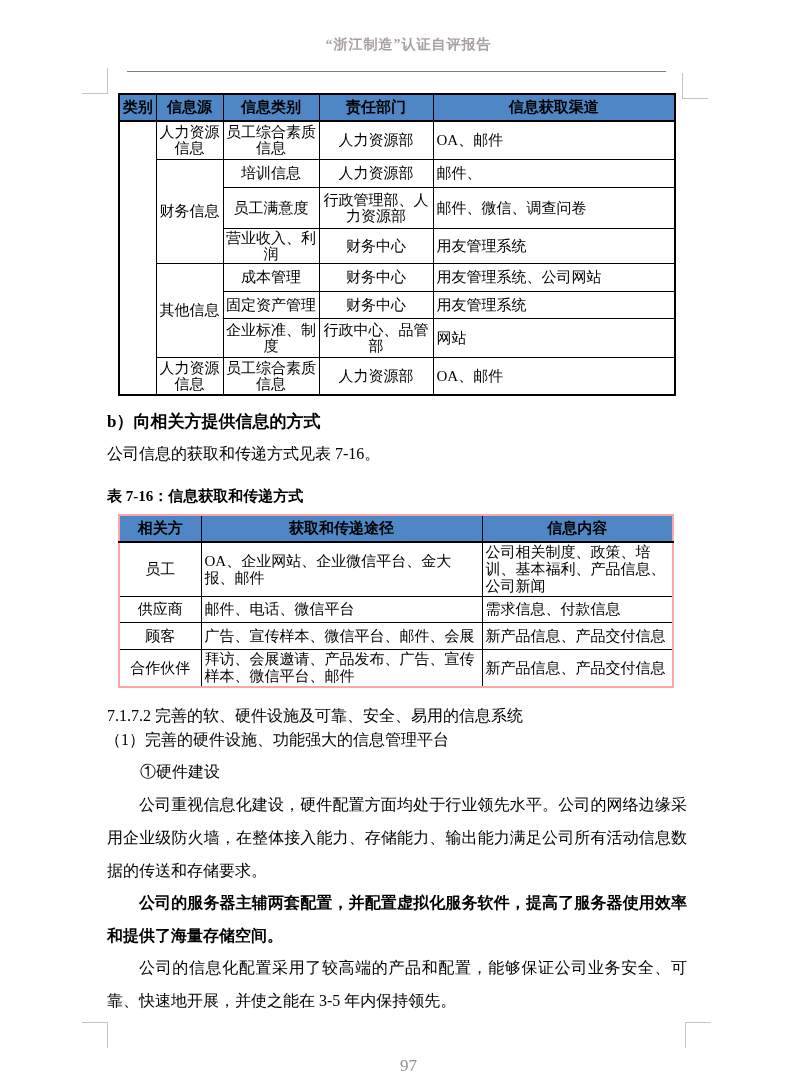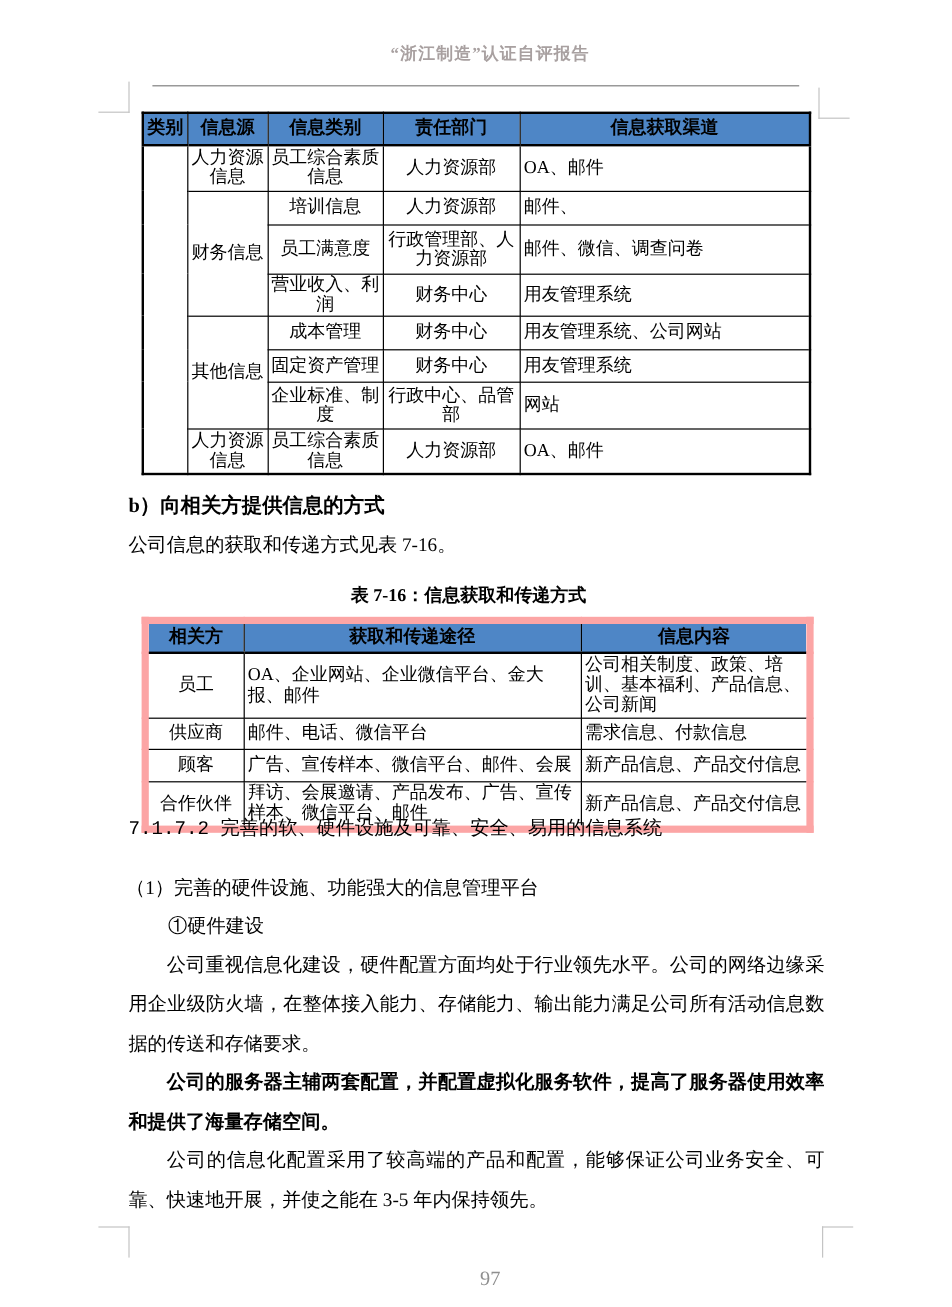--- a/index.html
+++ b/index.html
@@ -27,36 +27,36 @@
     background:var(--edge-line-color,#d9d9d9);
   }
   .corner{position:absolute;width:25px;height:25px;}
   .corner.tl{top:68px;left:82px;border-right:1px solid var(--corner-mark-color,#c4c4c4);border-bottom:1px solid var(--corner-mark-color,#c4c4c4);}
   .corner.tr{top:73px;left:682px;border-left:1px solid var(--corner-mark-color,#c4c4c4);border-bottom:1px solid var(--corner-mark-color,#c4c4c4);}
   .corner.bl{top:1022px;left:82px;border-right:1px solid var(--corner-mark-color,#c4c4c4);border-top:1px solid var(--corner-mark-color,#c4c4c4);}
   .corner.br{top:1022px;left:685px;border-left:1px solid var(--corner-mark-color,#c4c4c4);border-top:1px solid var(--corner-mark-color,#c4c4c4);}
 
   table{border-collapse:collapse;table-layout:fixed;}
   .t1{position:absolute;top:93px;left:118px;width:556px;border:2px solid #000;}
-  .t2{position:absolute;top:514px;left:118px;width:554px;border:6px solid #fca5a5;}
+  .t2{position:absolute;top:514px;left:118px;width:554px;border:2px solid #fca5a5;}
   td,th{border:1px solid #000;font-size:15px;line-height:17px;padding:1px 2px;overflow:hidden;}
   th{
     background:var(--table-header-bg,#4e86c6);
     font-weight:bold;color:#000;text-align:center;
     border-bottom:2px solid #000;
   }
   td.c{text-align:center;}
   td.l{text-align:left;padding-left:3px;}
   .t1 td{line-height:16px;}
 
   .h-b{position:absolute;top:410px;left:107px;font-size:17px;font-weight:bold;}
   .txt{position:absolute;left:107px;width:580px;font-size:16px;}
   .intro{top:444px;}
-  .caption{position:absolute;top:487px;left:107px;width:567px;text-align:center;font-size:15px;font-weight:bold;}
-  .h7172{top:680px;font-family:Liberation Mono, monospace;}
+  .caption{position:absolute;top:487px;left:107px;width:567px;text-align:left;font-size:15px;font-weight:bold;}
+  .h7172{top:706px;}
   .h1n{top:730px;left:105px;}
   .h1sub{top:762px;left:140px;}
   .para{line-height:33px;text-align:justify;text-indent:32px;}
   .p1{top:788px;}
   .p2{top:886px;font-weight:bold;}
   .p3{top:951px;}
   .page-num{
     position:absolute;top:1056px;left:0;width:100%;text-align:center;
     font-size:17px;color:var(--page-number-color,#8f8f8f);
     font-family:"Liberation Serif","DejaVu Serif",serif;

